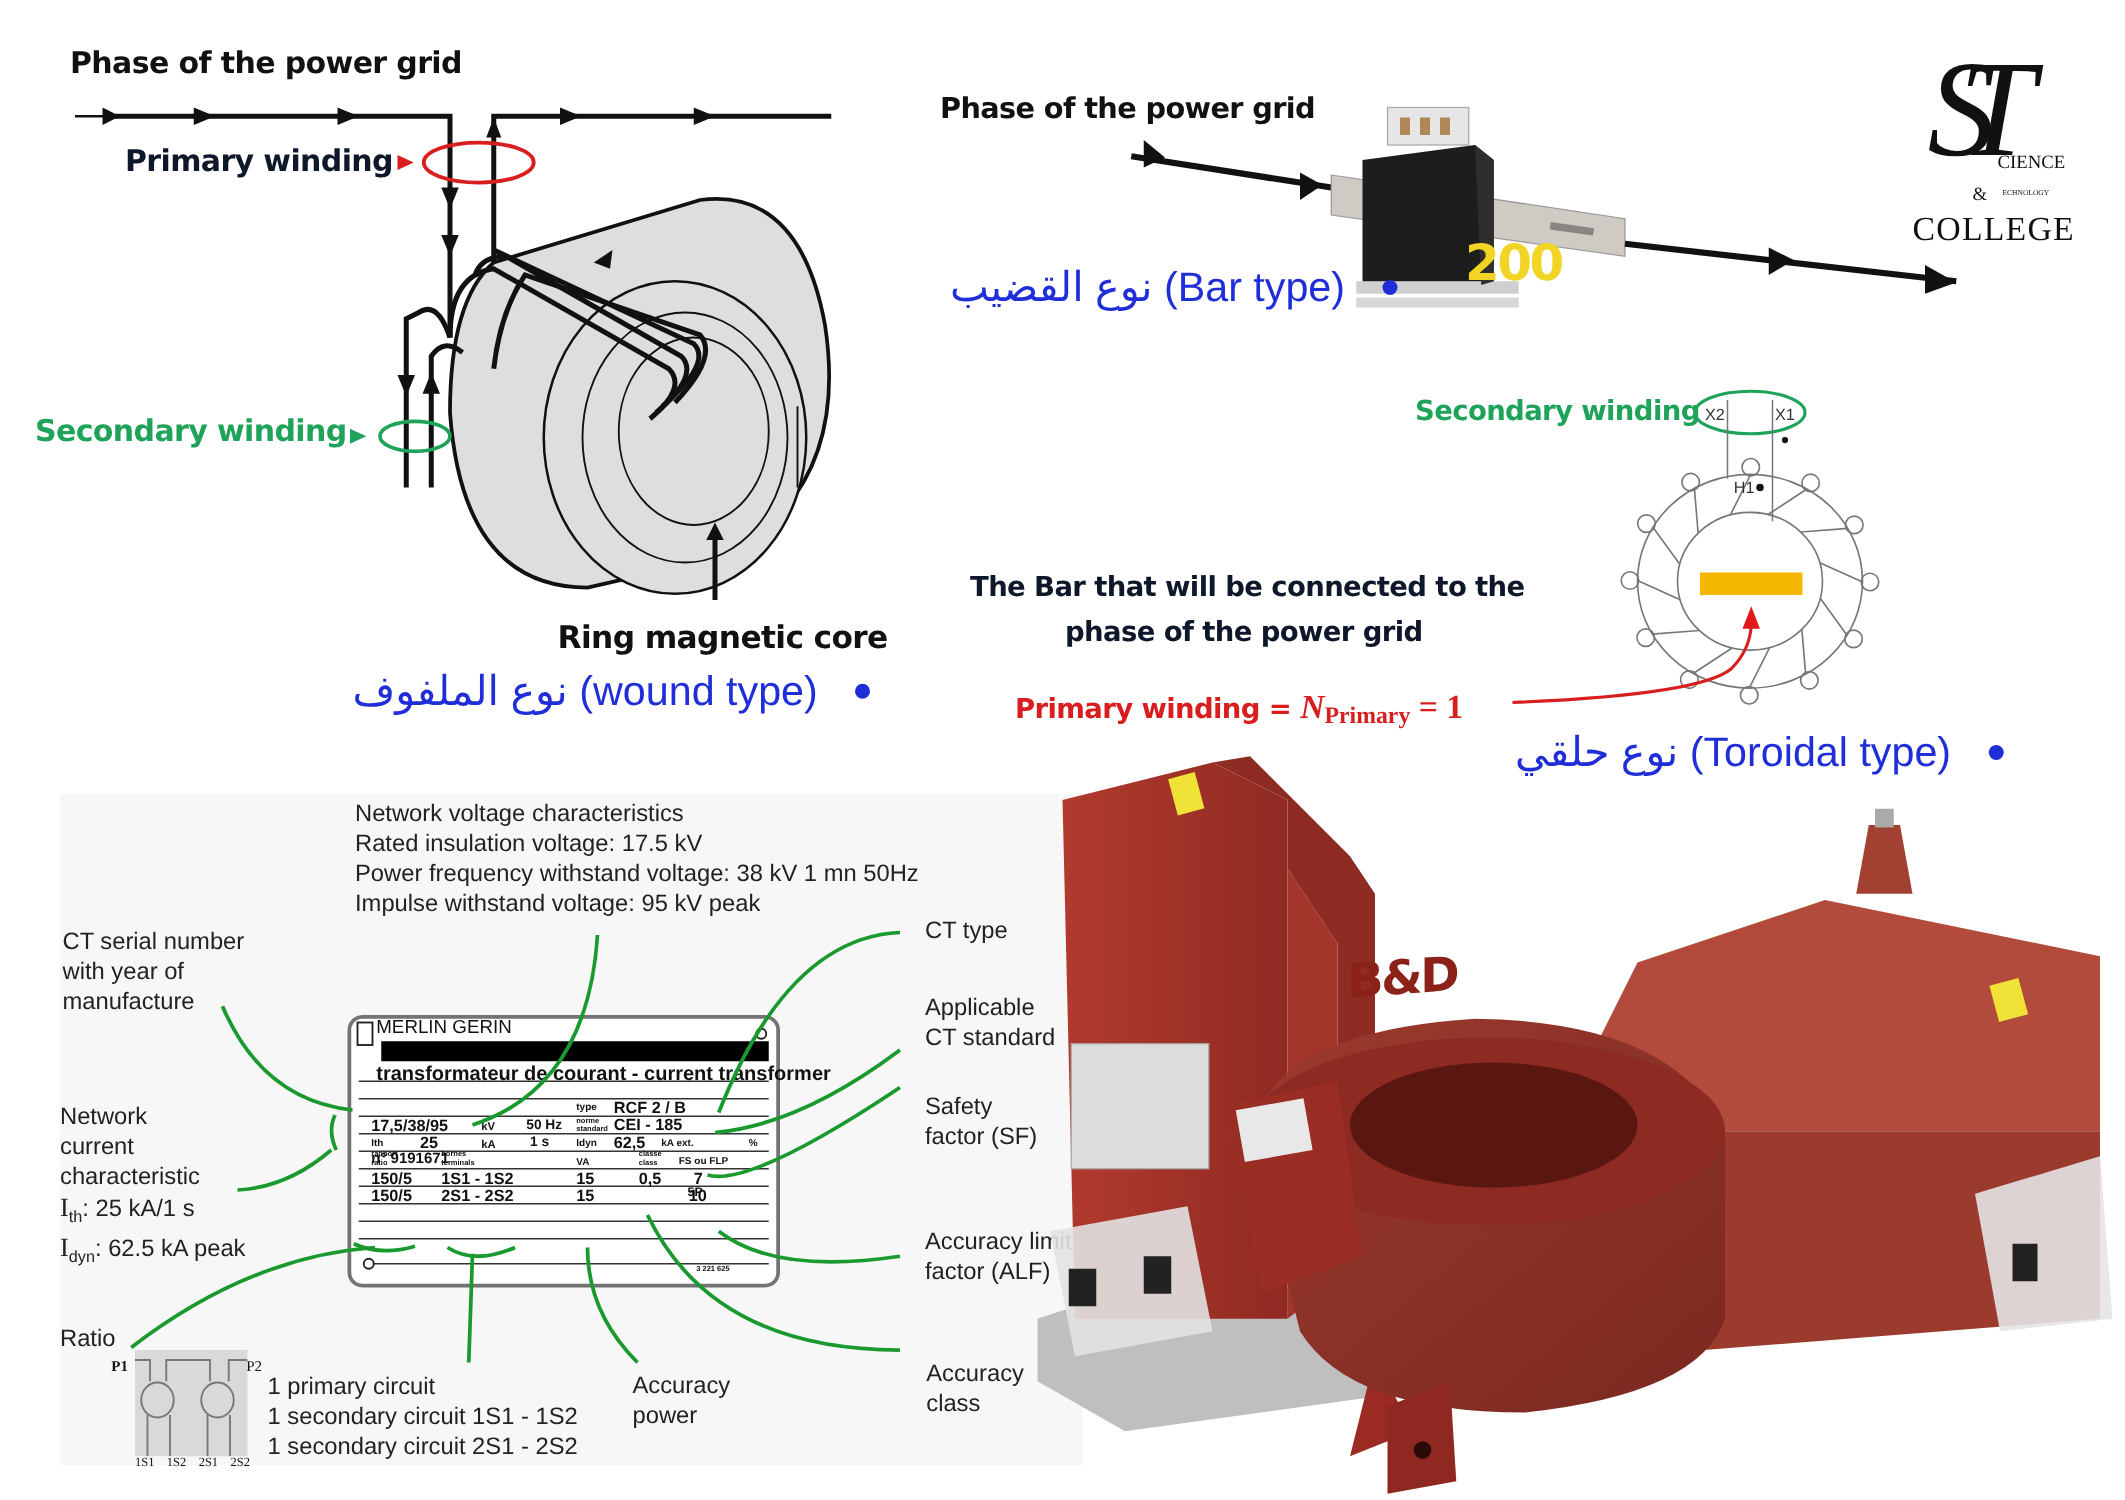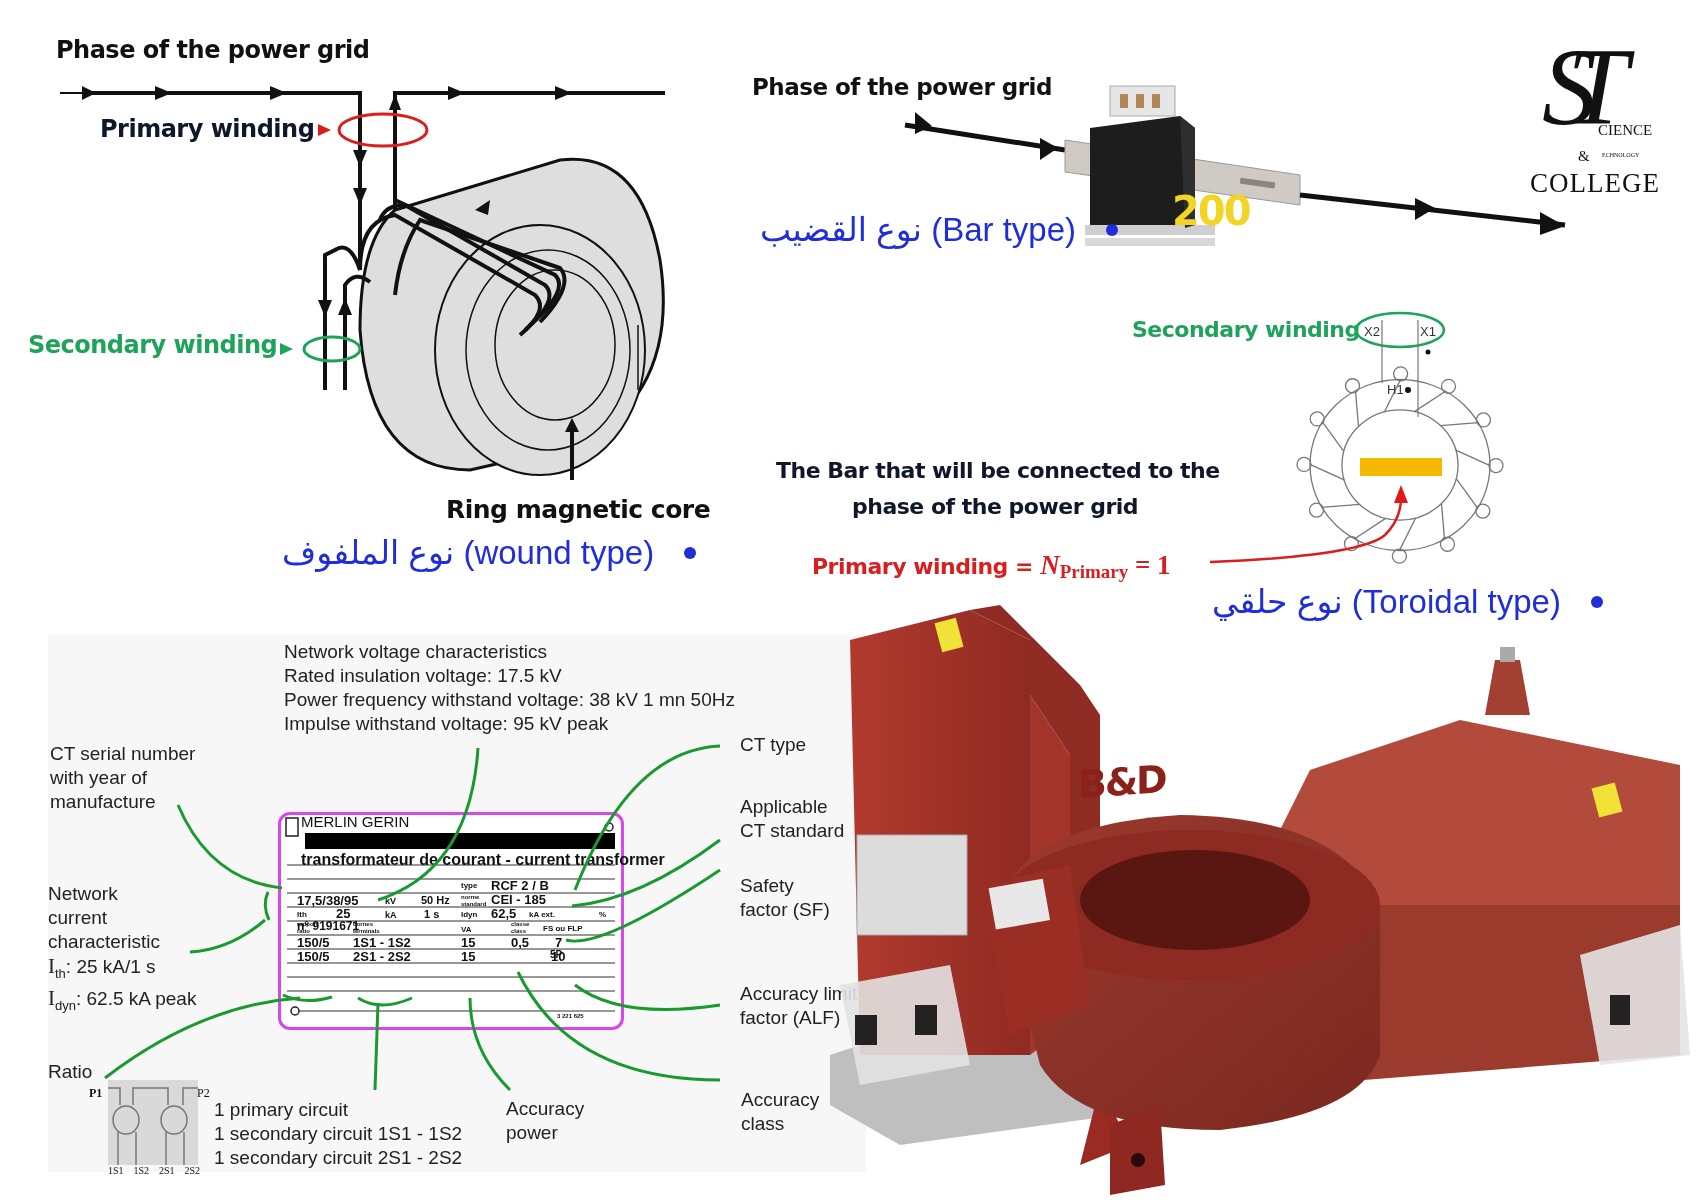--- a/index.html
+++ b/index.html
@@ -239,21 +239,21 @@
 </div>
 <div class="abs" style="left:89px;top:1086px;font-family:'Liberation Serif',serif;font-weight:bold;font-size:12px;">P1</div>
 <div class="abs" style="left:197px;top:1086px;font-family:'Liberation Serif',serif;font-weight:normal;font-size:12px;">P2</div>
 <div class="abs" style="left:108px;top:1165px;width:92px;display:flex;justify-content:space-between;font-family:'Liberation Serif',serif;font-size:10px;">
   <span>1S1</span>
   <span>1S2</span>
   <span>2S1</span>
   <span>2S2</span>
 </div>
 
-<div class="abs" style="left:278px;top:812px;width:340px;height:212px;border:3px solid #d946ef;border-radius:12px;background:#fff;">
+<div class="abs" style="left:278px;top:812px;width:340px;height:212px;border:3px solid #737373;border-radius:12px;background:#fff;">
   <svg width="340" height="212" style="position:absolute;left:0;top:0;">
     <g stroke="#333" stroke-width="1.2">
       <line x1="6" y1="50" x2="334" y2="50"></line>
       <line x1="6" y1="64" x2="334" y2="64"></line>
       <line x1="6" y1="78" x2="334" y2="78"></line>
       <line x1="6" y1="92" x2="334" y2="92"></line>
       <line x1="6" y1="106" x2="334" y2="106"></line>
       <line x1="6" y1="120" x2="334" y2="120"></line>
       <line x1="6" y1="134" x2="334" y2="134"></line>
       <line x1="6" y1="148" x2="334" y2="148"></line>

